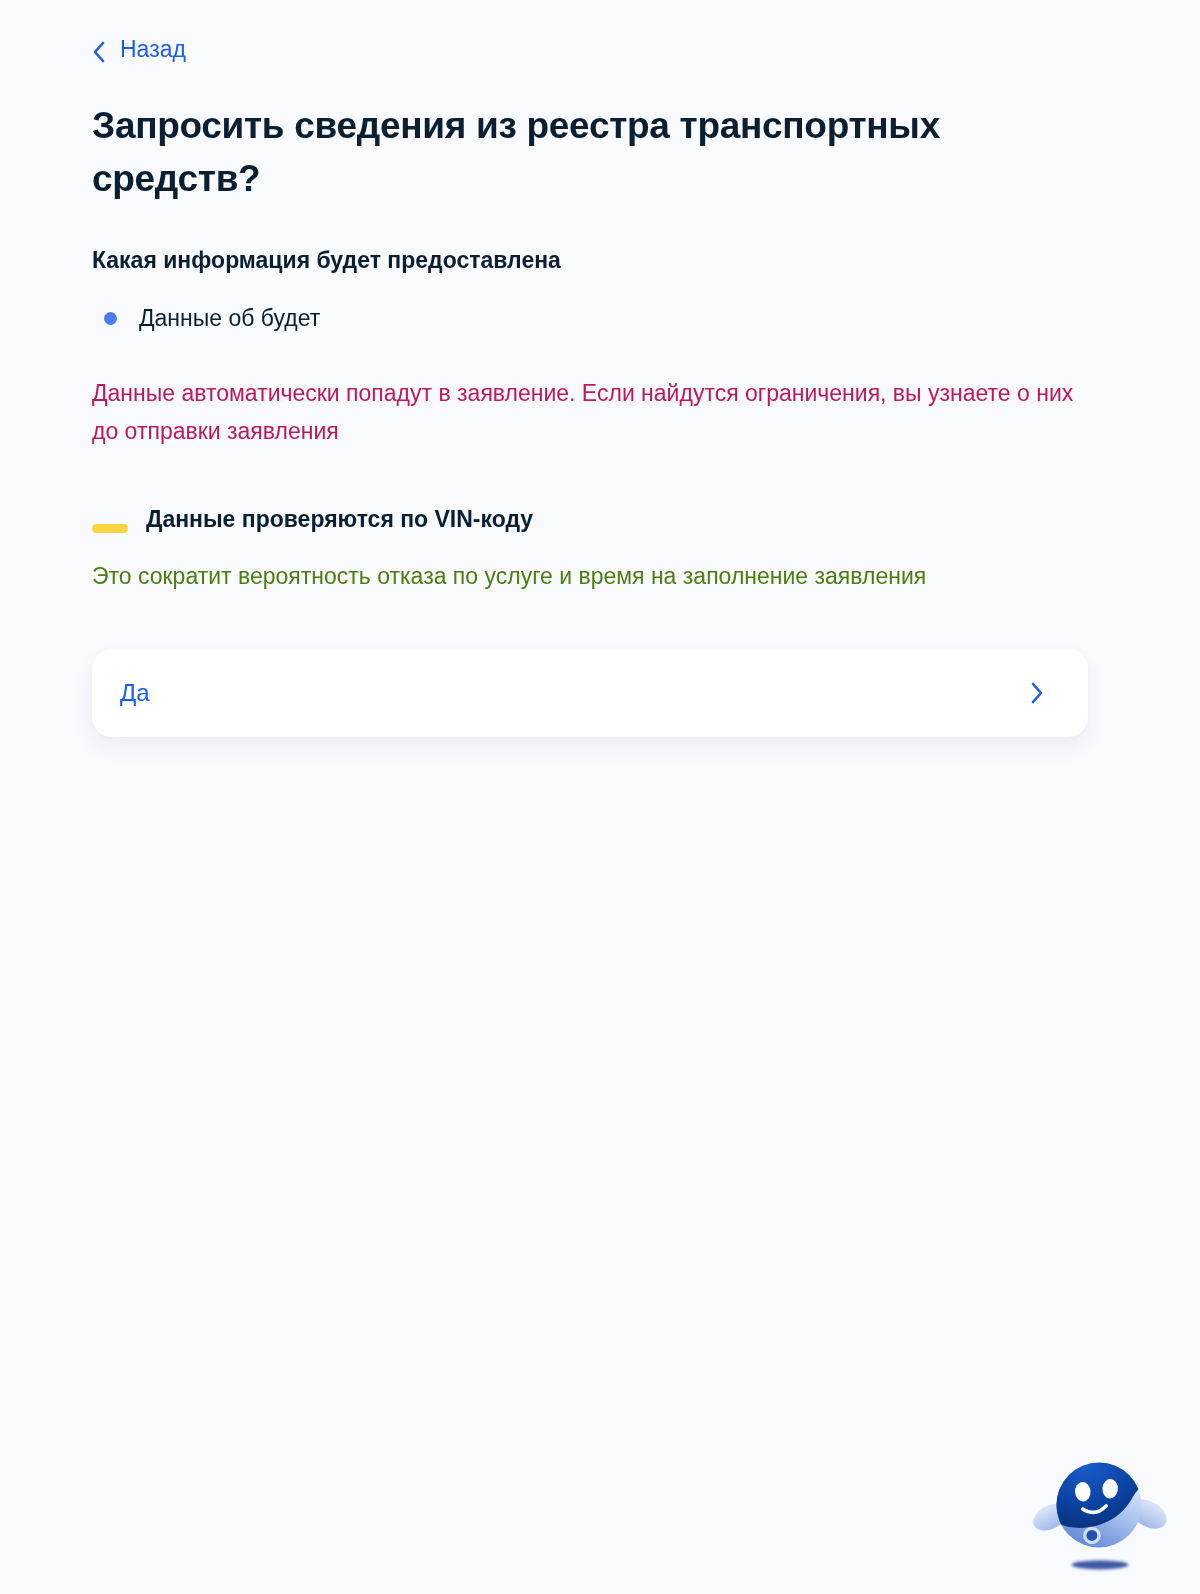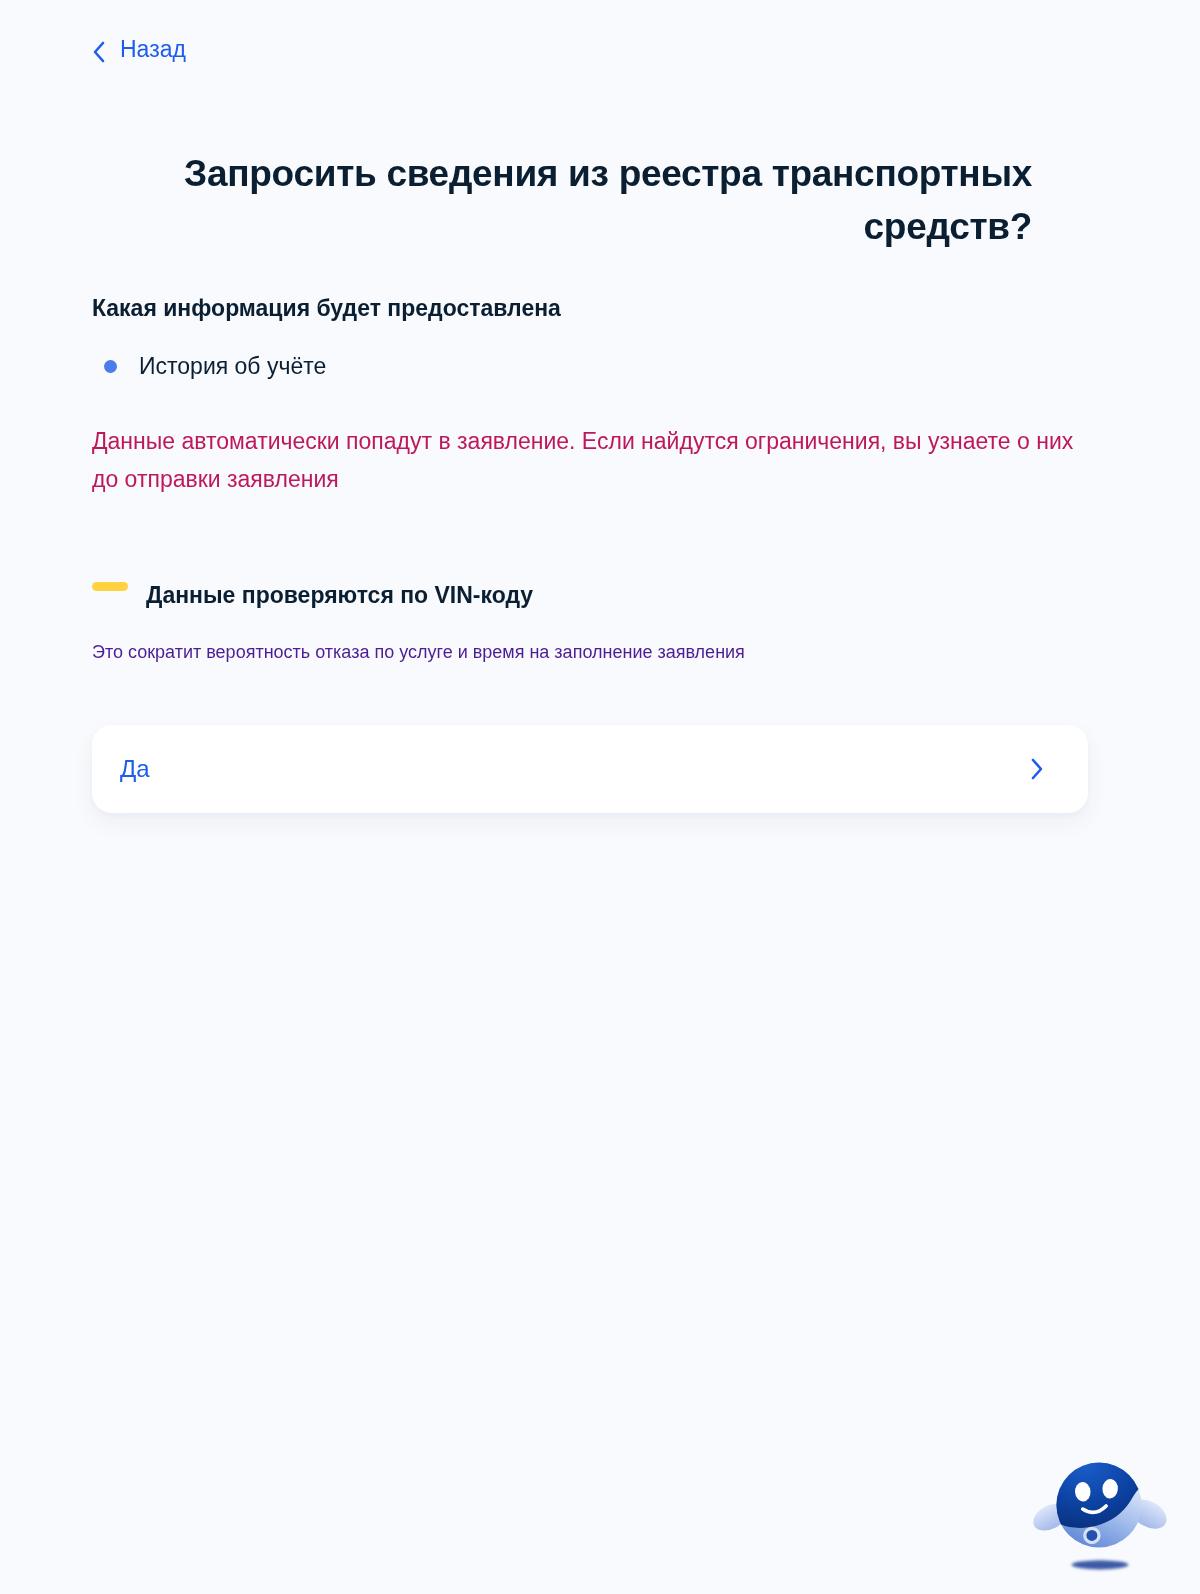--- a/index.html
+++ b/index.html
@@ -29,28 +29,27 @@
     cursor: pointer;
     text-decoration: none;
   }
   .back-link .chev-left {
     display: inline-flex;
     width: 14px;
     height: 22px;
   }
   
   .page-title {
-    margin-top: 80px;
+    margin-top: 32px;
     font-size: 37px;
     line-height: 53px;
     font-weight: bold;
     letter-spacing: -0.3px;
     color: #0b1f33;
     max-width: 940px;
-    text-align: right;
   }
   
   .info-heading {
     margin-top: 42px;
     font-size: 23px;
     font-weight: bold;
     color: #0b1f33;
   }
   .info-list {
     margin-top: 14px;
@@ -74,42 +73,42 @@
   }
   .info-note {
     margin-top: 26px;
     font-size: 23px;
     line-height: 38px;
     color: #be185d;
     max-width: 990px;
   }
   
   .vin-row {
-    margin-top: 84px;
-    display: flex;
-    align-items: flex-start;
+    margin-top: 56px;
+    display: flex;
+    align-items: flex-end;
     gap: 18px;
   }
   .vin-dash {
     flex: 0 0 auto;
     width: 36px;
     height: 9px;
     border-radius: 4.5px;
     background: #ffd23f;
   }
   .vin-heading {
     font-size: 23px;
     font-weight: bold;
     color: #0b1f33;
   }
   .vin-note {
     margin-top: 24px;
-    font-size: 18px;
+    font-size: 23px;
     line-height: 38px;
-    color: #4c1d95;
+    color: #4d7c0f;
     max-width: 990px;
   }
   
   .choices {
     margin-top: 54px;
     display: flex;
     flex-direction: column;
     gap: 32px;
   }
   .choice-card {
@@ -157,21 +156,21 @@
     <span>Назад</span>
   </a>
 
   <h1 class="page-title">Запросить сведения из реестра транспортных средств?</h1>
 
   <div class="info-heading">Какая информация будет предоставлена</div>
 
   <ul class="info-list">
     <li>
       <span class="bullet-dot"></span>
-      <span>История об учёте</span>
+      <span>Данные об будет</span>
     </li>
   </ul>
 
   <p class="info-note">Данные автоматически попадут в заявление. Если найдутся ограничения, вы узнаете о них до отправки заявления</p>
 
   <div class="vin-row">
     <span class="vin-dash"></span>
     <span class="vin-heading">Данные проверяются по VIN-коду</span>
   </div>
 

